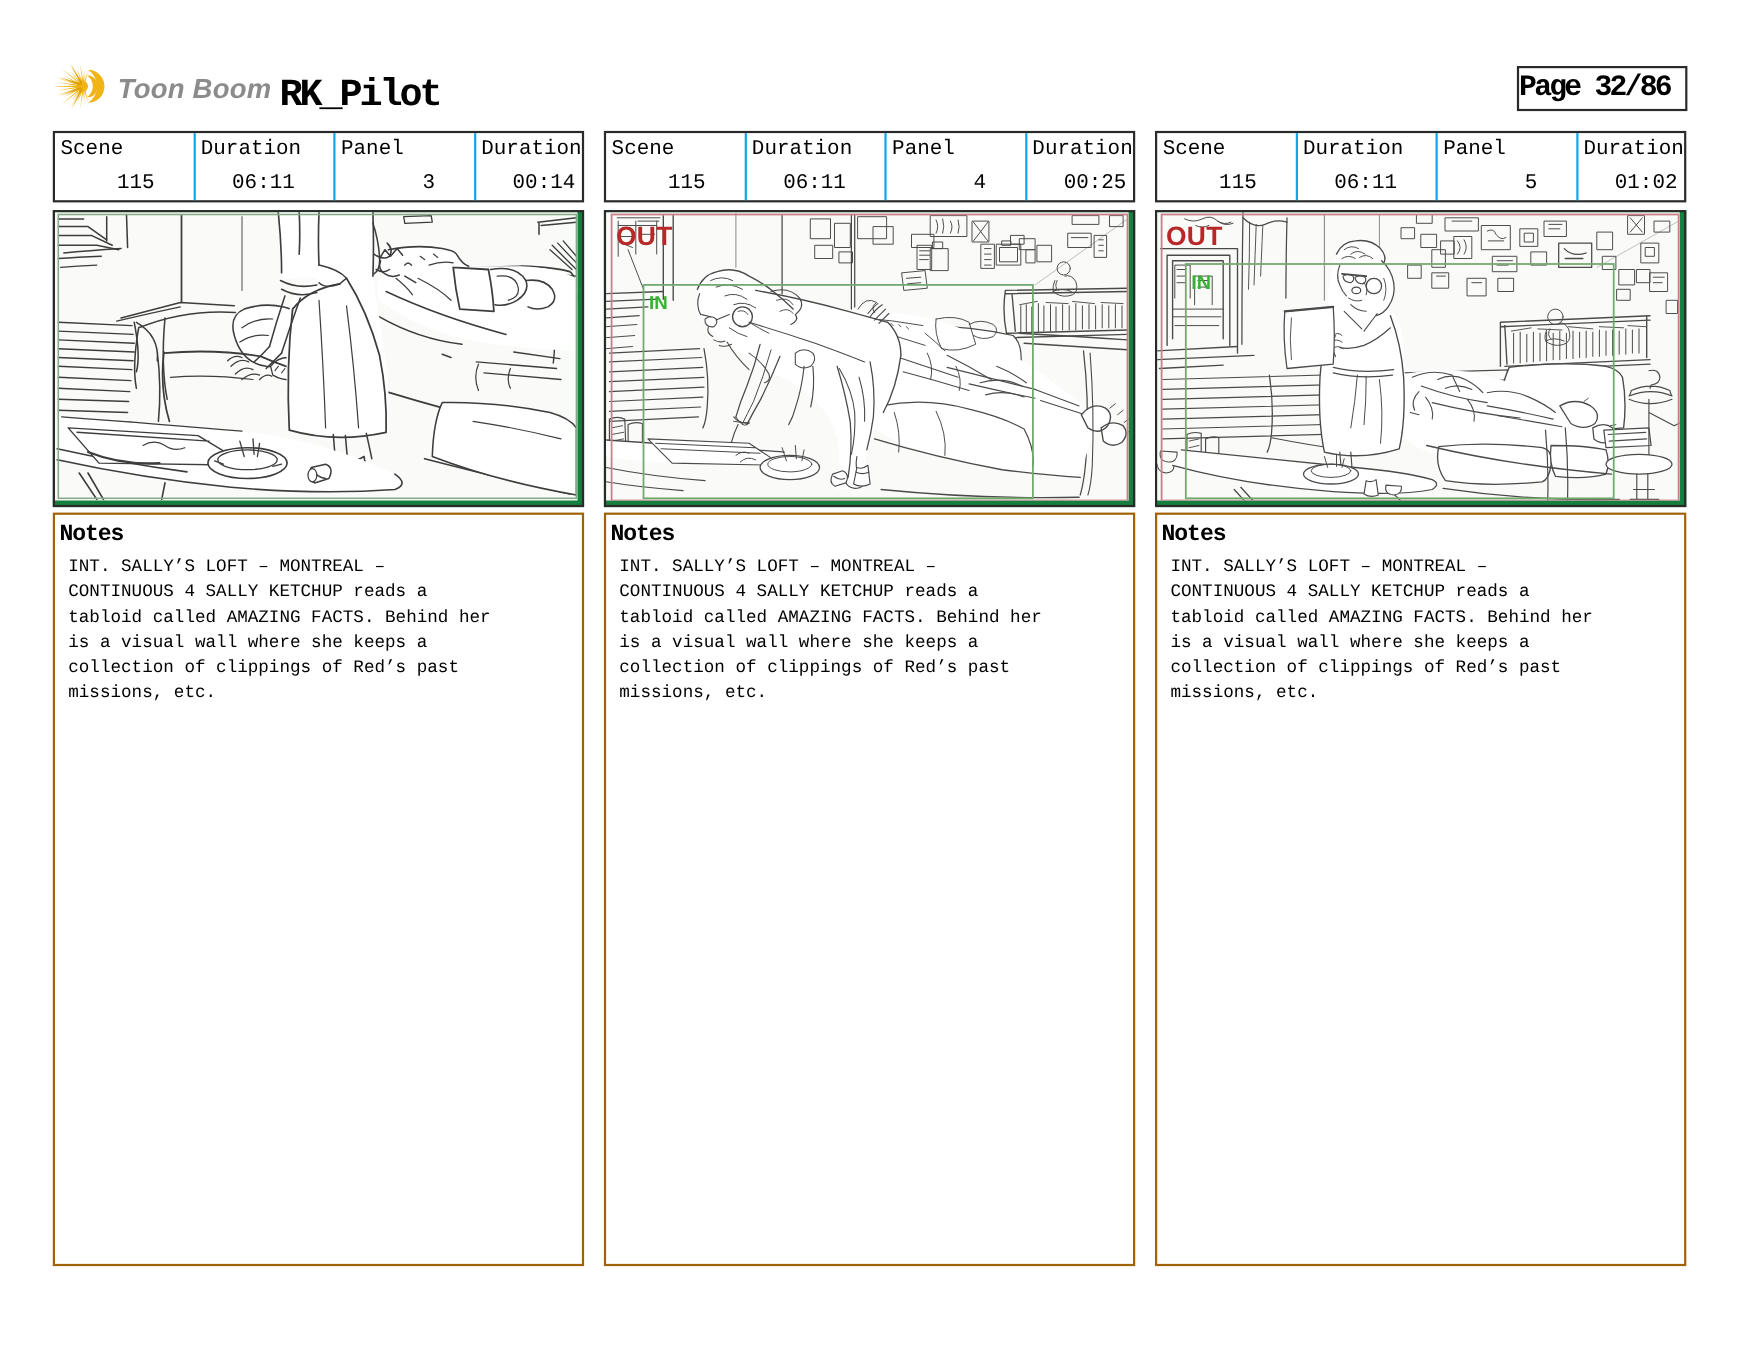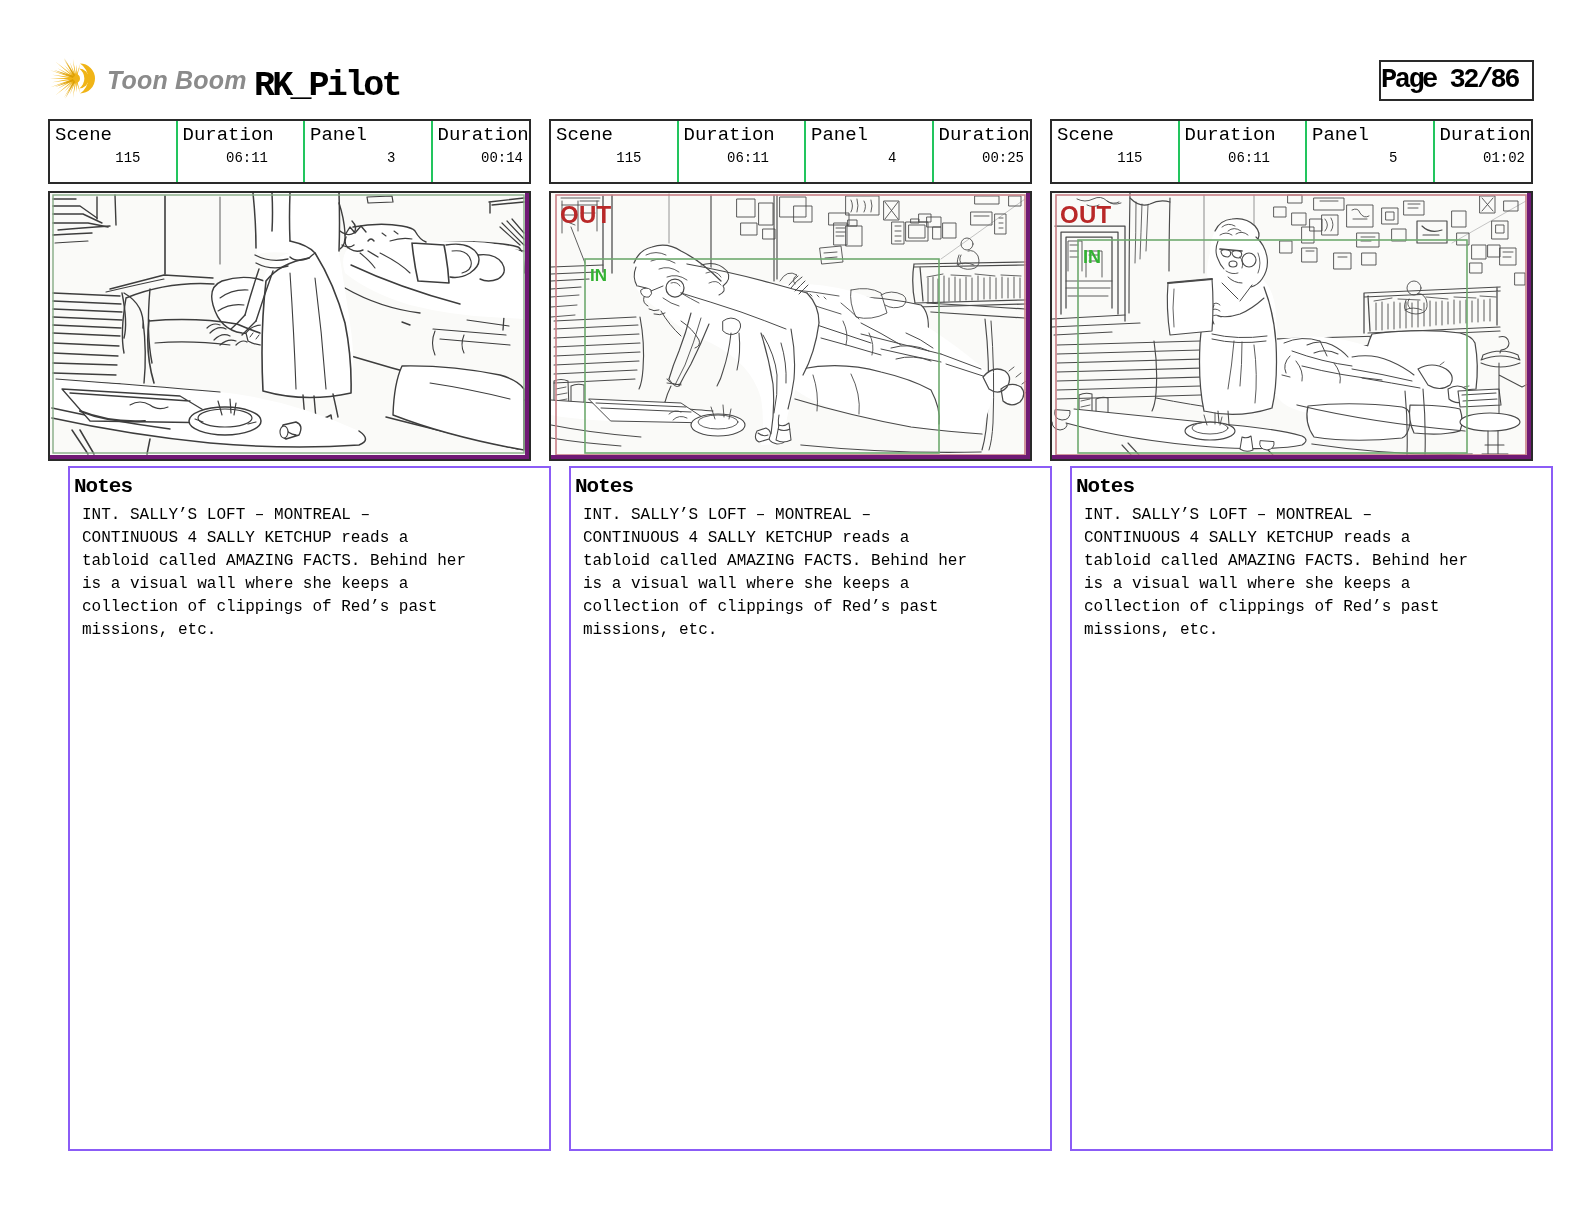--- a/index.html
+++ b/index.html
@@ -1,26 +1,26 @@
 <!DOCTYPE html>
 <html><head>
 <meta charset="utf-8">
 <style>
   html,body{margin:0;padding:0;}
   body{width:1584px;height:1224px;background:#fff;position:relative;
        font-family:"Liberation Mono",monospace;color:#000;overflow:hidden;}
   .abs{position:absolute;}
   .hdrtable{position:absolute;top:119px;height:61px;border:2px solid #2a2a2a;
             display:flex;background:#fff;gap:29px;}
-  .cell{border-left:2px solid #22c55e;position:relative;flex:1;}
+  .cell{border-left:2px solid #0ea5e9;position:relative;flex:1;}
   .cell:first-child{border-left:none;}
   .lbl{position:absolute;top:3px;left:5px;font-size:19px;}
-  .val{position:absolute;bottom:16px;right:6px;font-size:14px;}
-  .panelbox{position:absolute;top:191px;height:266px;border:2px solid #2a2a2a;background:#701a75;}
-  .notesbox{position:absolute;top:466px;height:681px;border:2px solid #8b5cf6;background:#fff;margin-left:20px;}
+  .val{position:absolute;bottom:5px;right:6px;font-size:19px;}
+  .panelbox{position:absolute;top:191px;height:266px;border:2px solid #2a2a2a;background:#15803d;}
+  .notesbox{position:absolute;top:466px;height:681px;border:2px solid #a16207;background:#fff;}
   .ntitle{position:absolute;top:7px;left:4px;font-size:21px;font-weight:bold;letter-spacing:-1px;}
   .ntext{position:absolute;top:36px;left:12px;width:465px;font-size:16px;line-height:23px;white-space:pre-line;}
   .pnl{position:absolute;left:0;top:0;}
 </style>
 </head>
 <body>
 
 <div class="abs" style="left:50px;top:52px;width:200px;height:55px;">
 <svg width="200" height="55" viewBox="0 0 200 55">
   <g fill="#f0b417">

